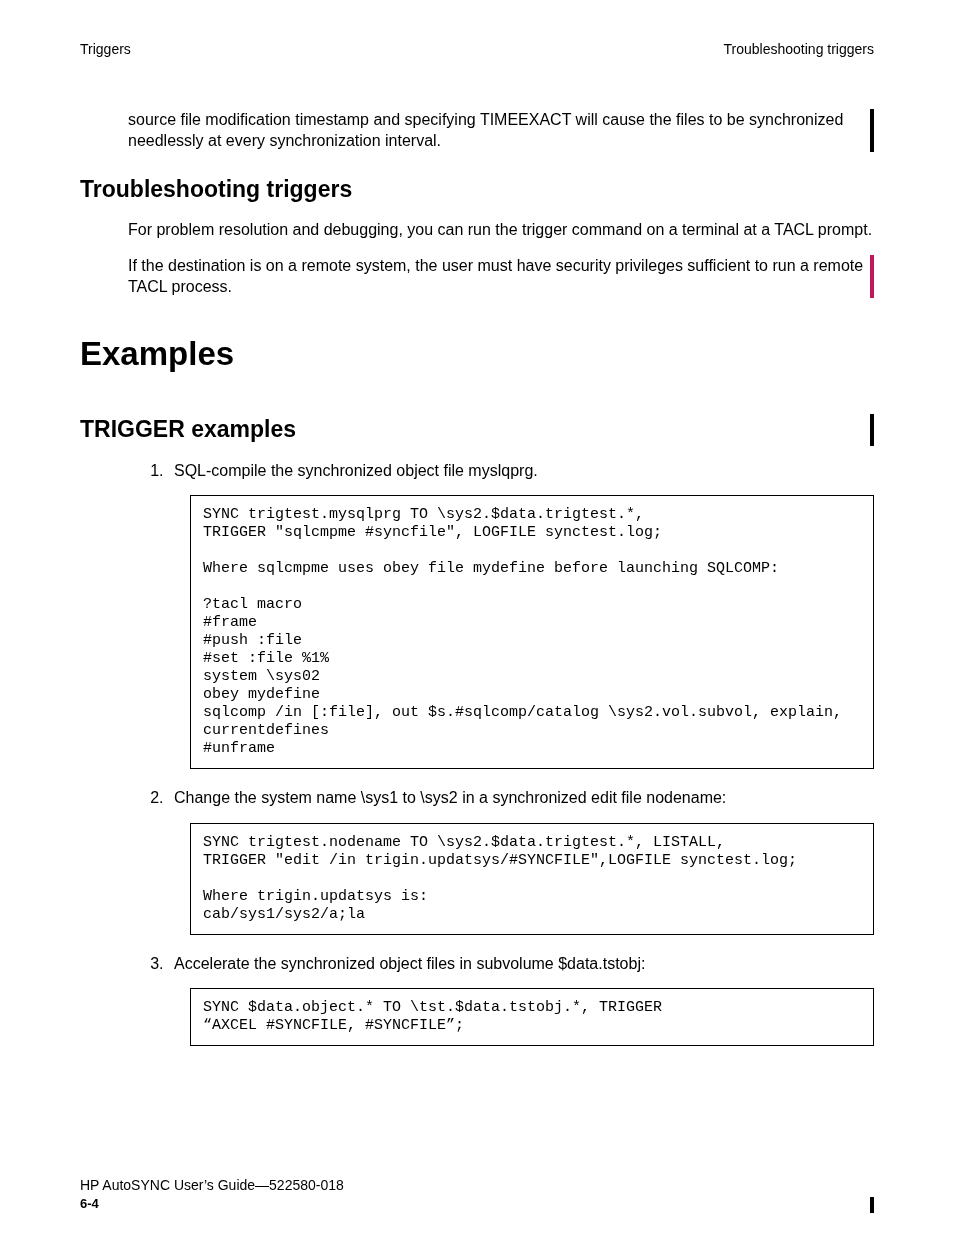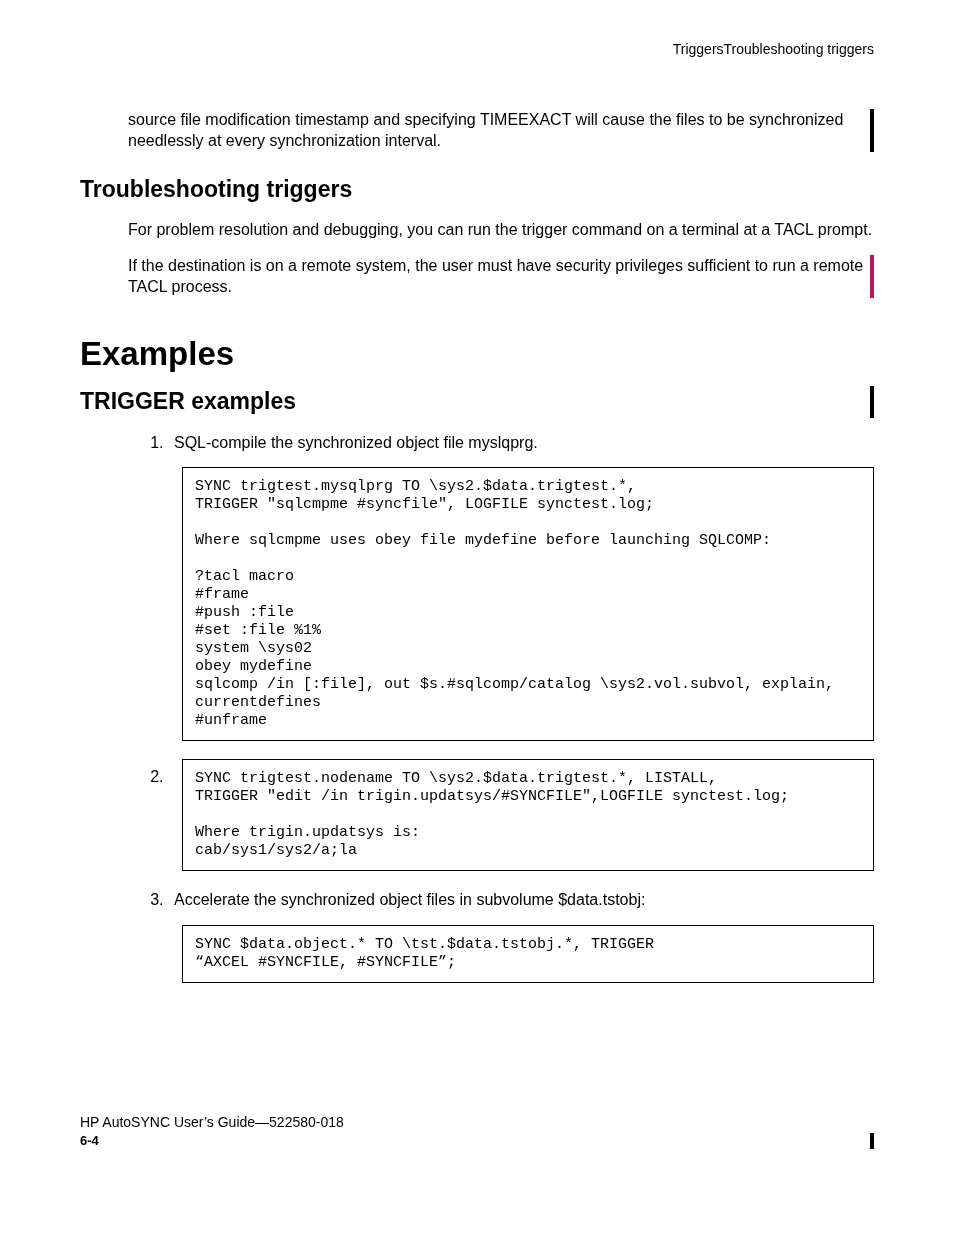--- a/index.html
+++ b/index.html
@@ -8,21 +8,21 @@
     color: #000;
     background: #fff;
     margin: 0;
     padding: 40px 80px 30px 80px;
     width: 954px;
     box-sizing: border-box;
     line-height: 1.35;
   }
   .header-row {
     display: flex;
-    justify-content: flex-end;
+    justify-content: space-between;
     font-size: 14px;
     margin-bottom: 50px;
   }
   .content {
     padding-left: 48px;
   }
   .intro-para {
     margin: 0 0 22px 0;
     border-right: 4px solid #000;
     padding-right: 6px;
@@ -32,21 +32,21 @@
     font-weight: bold;
     margin: 0 0 14px -48px;
   }
   h2.sub-border {
     border-right: 4px solid #000;
     padding-right: 16px;
   }
   h1.main {
     font-size: 33px;
     font-weight: bold;
-    margin: 34px 0 10px -48px;
+    margin: 34px 0 38px -48px;
   }
   p.body {
     margin: 0 0 14px 0;
   }
   p.body-border {
     border-right: 4px solid #be185d;
     padding-right: 6px;
   }
   ol.examples {
     margin: 4px 0 0 0;
@@ -57,21 +57,21 @@
     padding-left: 6px;
   }
   ol.examples > li > p {
     margin: 0 0 14px 0;
   }
   pre.codebox {
     font-family: "Courier New", Courier, monospace;
     font-size: 15px;
     border: 1px solid #000;
     padding: 10px 12px;
-    margin: 0 0 4px 8px;
+    margin: 0 0 4px 16px;
     white-space: pre-wrap;
     line-height: 1.2;
   }
   .footer {
     font-size: 14px;
     margin-top: 130px;
   }
   .footer-line2 {
     font-weight: bold;
     font-size: 13px;
@@ -119,20 +119,21 @@
 ?tacl macro
 #frame
 #push :file
 #set :file %1%
 system \sys02
 obey mydefine
 sqlcomp /in [:file], out $s.#sqlcomp/catalog \sys2.vol.subvol, explain, currentdefines
 #unframe</pre>
     </li>
     <li>
+      <p>Change the system name \sys1 to \sys2 in a synchronized edit file nodename:</p>
       <pre class="codebox">SYNC trigtest.nodename TO \sys2.$data.trigtest.*, LISTALL,
 TRIGGER "edit /in trigin.updatsys/#SYNCFILE",LOGFILE synctest.log;
 
 Where trigin.updatsys is:
 cab/sys1/sys2/a;la</pre>
     </li>
     <li>
       <p>Accelerate the synchronized object files in subvolume $data.tstobj:</p>
       <pre class="codebox">SYNC $data.object.* TO \tst.$data.tstobj.*, TRIGGER
 “AXCEL #SYNCFILE, #SYNCFILE”;</pre>

